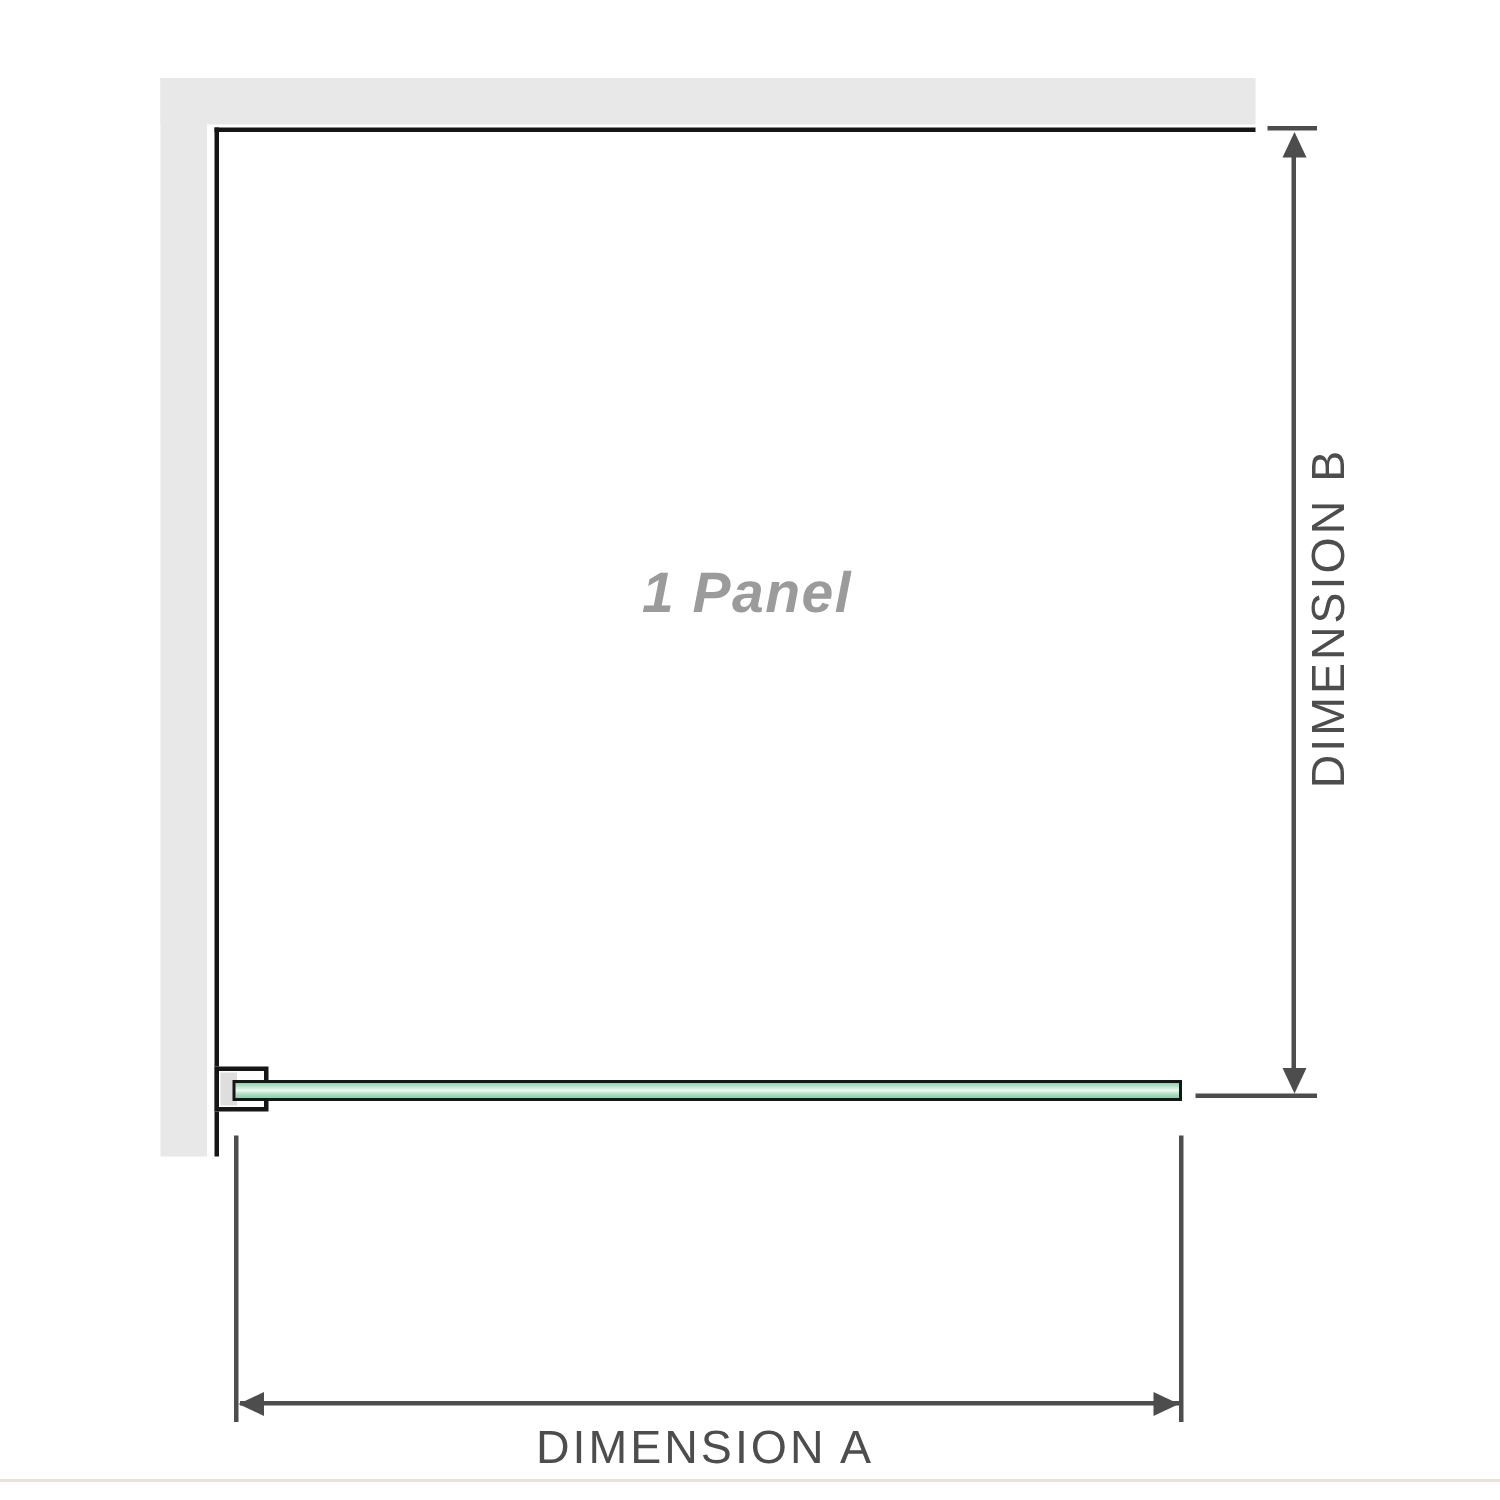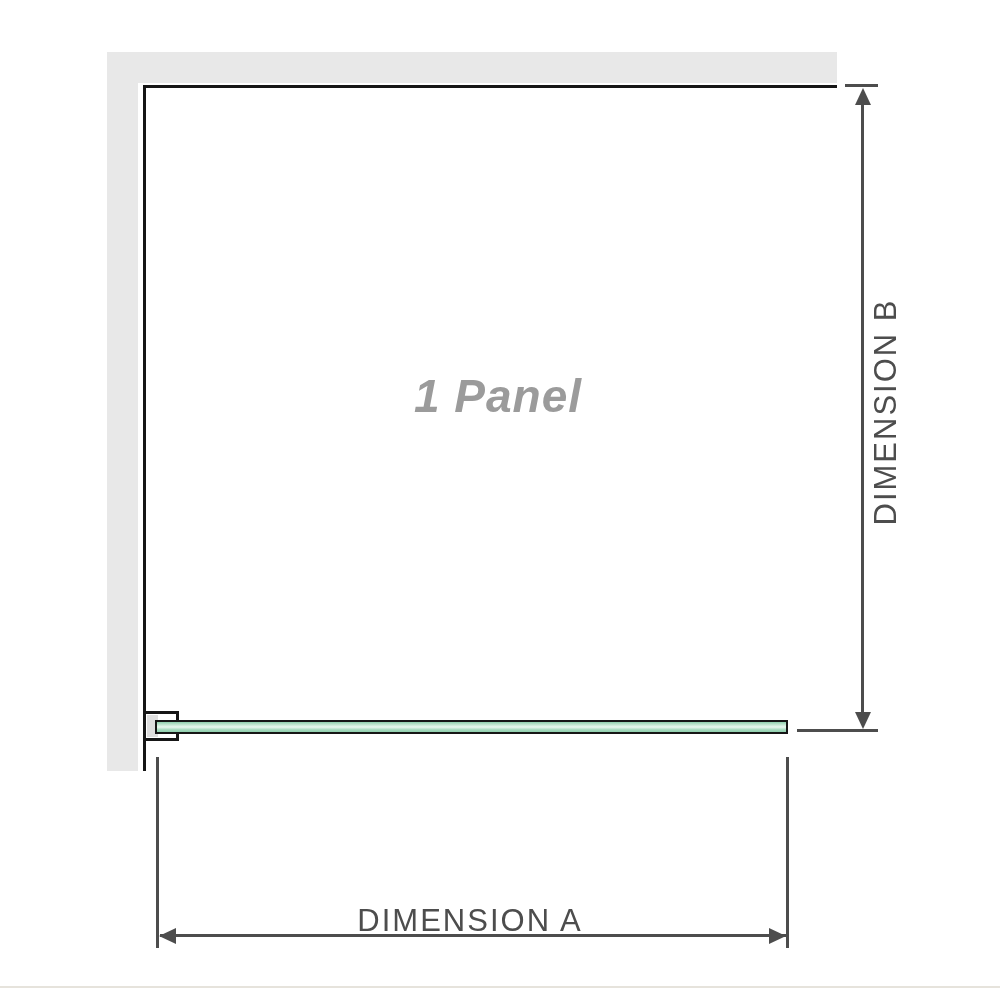--- a/index.html
+++ b/index.html
@@ -27,21 +27,21 @@
 
   
   .panel-edge-top{left:143px;top:85px;width:694px;height:3px;background:var(--outline);}
   .panel-edge-left{left:143px;top:85px;width:3px;height:686px;background:var(--outline);}
 
   
   .panel-label{
     left:348px;top:366px;width:300px;height:60px;
     display:flex;align-items:center;justify-content:center;
     color:var(--panel-label);
-    font-size:46px;font-style:italic;font-weight:bold;
+    font-size:38px;font-style:italic;font-weight:bold;
     letter-spacing:1px;
   }
 
   
   .bracket{
     left:143px;top:711px;width:36px;height:30px;
     border:3px solid var(--outline);background:#ffffff;
   }
   .bracket-gasket{
     position:absolute;left:1px;top:1px;width:11px;height:22px;
@@ -93,21 +93,21 @@
     left:159px;top:928px;
     border-top:8px solid transparent;border-bottom:8px solid transparent;
     border-right:17px solid var(--dimension);
   }
   .arrow-right{
     left:769px;top:928px;
     border-top:8px solid transparent;border-bottom:8px solid transparent;
     border-left:17px solid var(--dimension);
   }
   .dima-label{
-    left:295px;top:902px;width:350px;height:38px;
+    left:295px;top:946px;width:350px;height:38px;
     display:flex;align-items:center;justify-content:center;
     color:var(--dimension);
     font-size:31px;font-weight:300;letter-spacing:2px;
     white-space:nowrap;
   }
 
   .baseline{left:0;top:986px;width:1000px;height:2px;background:var(--baseline);}
 </style>
 </head>
 <body>

